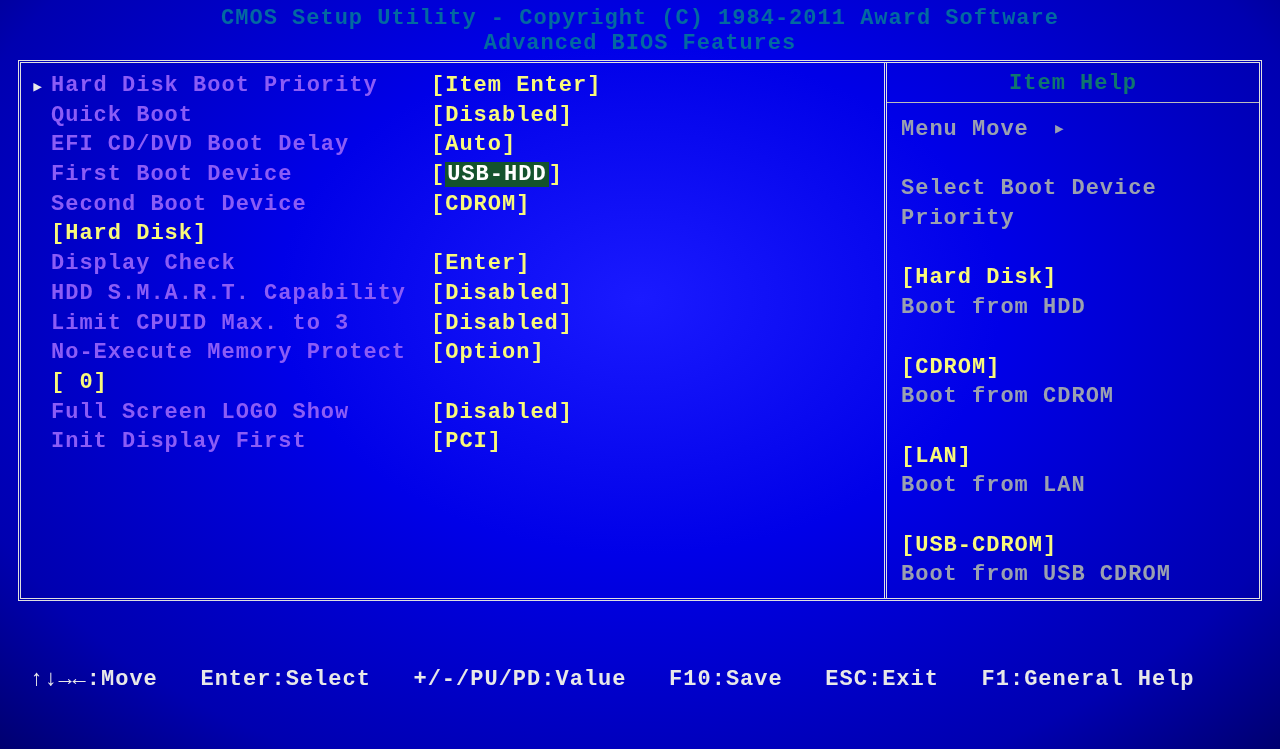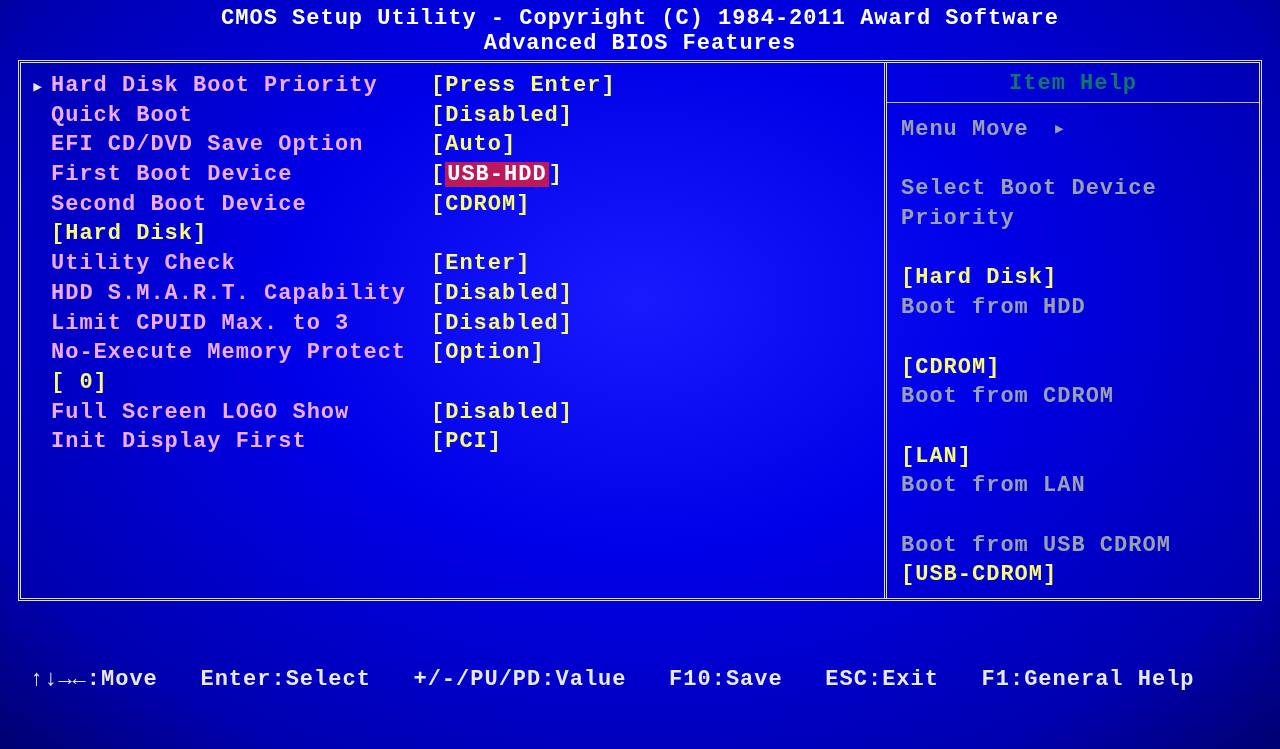--- a/index.html
+++ b/index.html
@@ -20,21 +20,21 @@
   }
   .screen {
     width: 100%;
     height: 100%;
     display: flex;
     flex-direction: column;
   }
   .header {
     text-align: center;
     padding: 6px 0 4px 0;
-    color: #ffffff;
+    color: #0369a1;
   }
   .header .line1 { white-space: pre; }
   .header .line2 { white-space: pre; }
   .frame {
     flex: 1;
     margin: 0 18px 4px 18px;
     border: 3px double #e0e0e0;
     display: flex;
     position: relative;
   }
@@ -69,28 +69,28 @@
     line-height: 1.35;
     white-space: pre;
   }
   .cursor {
     position: absolute;
     left: 10px;
     top: 10px;
     color: #e8e8e8;
   }
   .label {
-    color: #f0abfc;
+    color: #8b5cf6;
     width: 380px;
   }
   .value {
     color: #f9f97a;
   }
   .highlight {
-    background: #be185d;
+    background: #14532d;
     color: #ffffff;
     padding: 0 2px;
   }
   .footer {
     color: #e8e8e8;
     padding: 4px 30px 10px 30px;
     white-space: pre;
     line-height: 1.3;
   }
   .menu-level-arrow {
@@ -108,43 +108,43 @@
     <div class="line2">Advanced BIOS Features</div>
   </div>
 
   <div class="frame">
 
     <div class="main-panel">
       <span class="cursor">▸</span>
 
       <div class="row">
         <span class="label">Hard Disk Boot Priority</span>
-        <span class="value">[Press Enter]</span>
+        <span class="value">[Item Enter]</span>
       </div>
       <div class="row">
         <span class="label">Quick Boot</span>
         <span class="value">[Disabled]</span>
       </div>
       <div class="row">
-        <span class="label">EFI CD/DVD Save Option</span>
+        <span class="label">EFI CD/DVD Boot Delay</span>
         <span class="value">[Auto]</span>
       </div>
       <div class="row">
         <span class="label">First Boot Device</span>
         <span class="value"><span>[</span><span class="highlight">USB-HDD</span><span>]</span></span>
       </div>
       <div class="row">
         <span class="label">Second Boot Device</span>
         <span class="value">[CDROM]</span>
       </div>
       <div class="row">
         <span class="value">[Hard Disk]</span>
       </div>
       <div class="row">
-        <span class="label">Utility Check</span>
+        <span class="label">Display Check</span>
         <span class="value">[Enter]</span>
       </div>
       <div class="row">
         <span class="label">HDD S.M.A.R.T. Capability</span>
         <span class="value">[Disabled]</span>
       </div>
       <div class="row">
         <span class="label">Limit CPUID Max. to 3</span>
         <span class="value">[Disabled]</span>
       </div>
@@ -176,22 +176,22 @@
         <div class="help-line">&nbsp;</div>
         <div class="help-line help-yellow">[Hard Disk]</div>
         <div class="help-line">Boot from HDD</div>
         <div class="help-line">&nbsp;</div>
         <div class="help-line help-yellow">[CDROM]</div>
         <div class="help-line">Boot from CDROM</div>
         <div class="help-line">&nbsp;</div>
         <div class="help-line help-yellow">[LAN]</div>
         <div class="help-line">Boot from LAN</div>
         <div class="help-line">&nbsp;</div>
+        <div class="help-line help-yellow">[USB-CDROM]</div>
         <div class="help-line">Boot from USB CDROM</div>
-        <div class="help-line help-yellow">[USB-CDROM]</div>
       </div>
     </div>
 
   </div>
 
   <div class="footer">
     <div>↑↓→←:Move   Enter:Select   +/-/PU/PD:Value   F10:Save   ESC:Exit   F1:General Help</div>
     
   </div>
 

